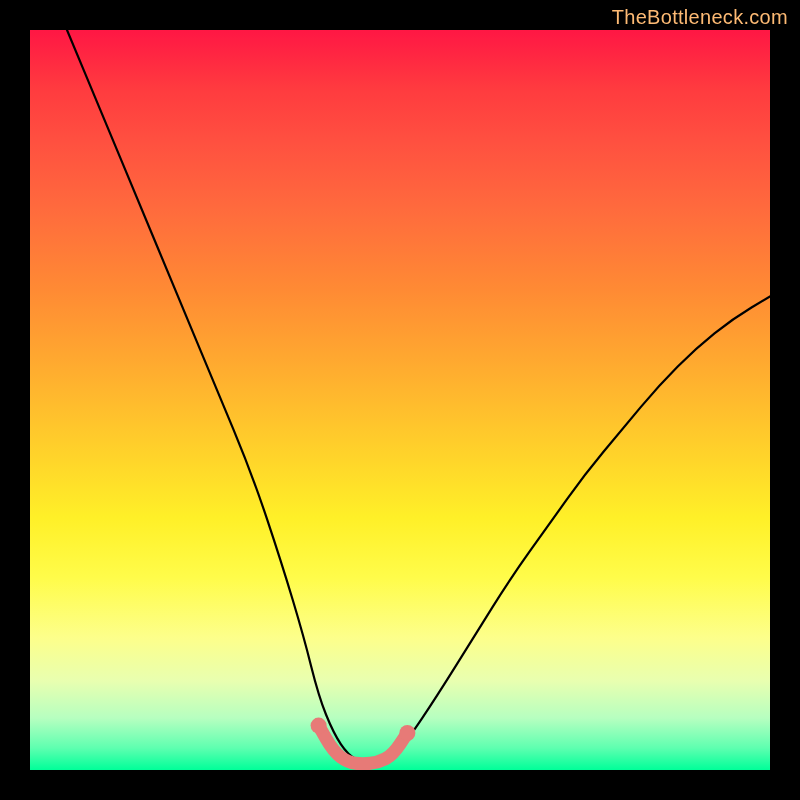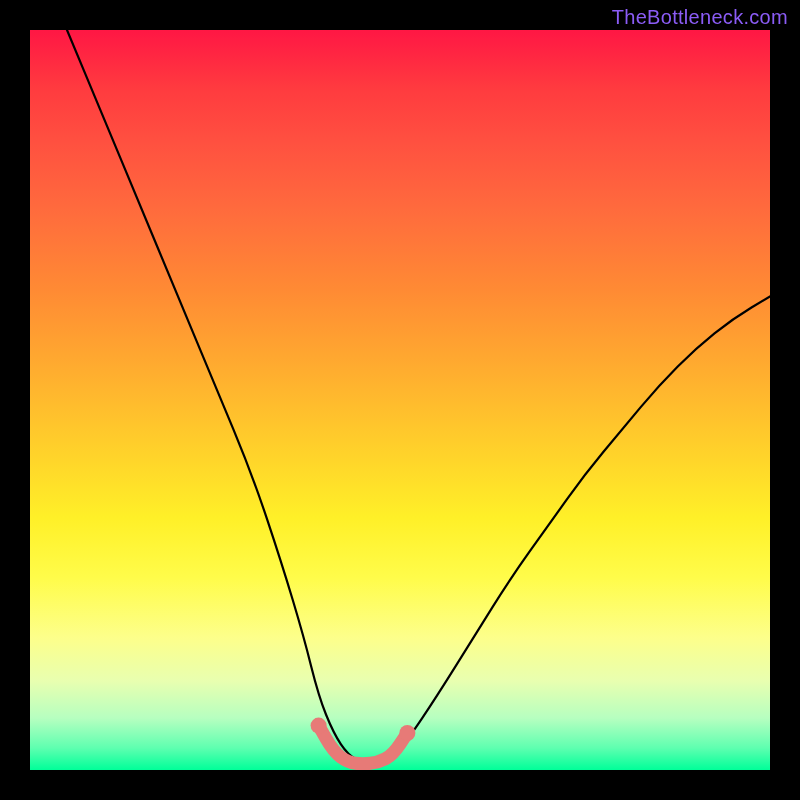--- a/index.html
+++ b/index.html
@@ -38,21 +38,21 @@
       #e8ffb0 88%,
       #b6ffc0 93%,
       #5fffb0 97%,
       #00ff99 100%
     );
   }
   .watermark {
     position: absolute;
     top: 6px;
     right: 12px;
-    color: #8b5cf6;
+    color: #fdba74;
     font-size: 20px;
     font-weight: 500;
     letter-spacing: 0.3px;
     user-select: none;
   }
   svg.curve {
     position: absolute;
     left: 0;
     top: 0;
     width: 740px;

